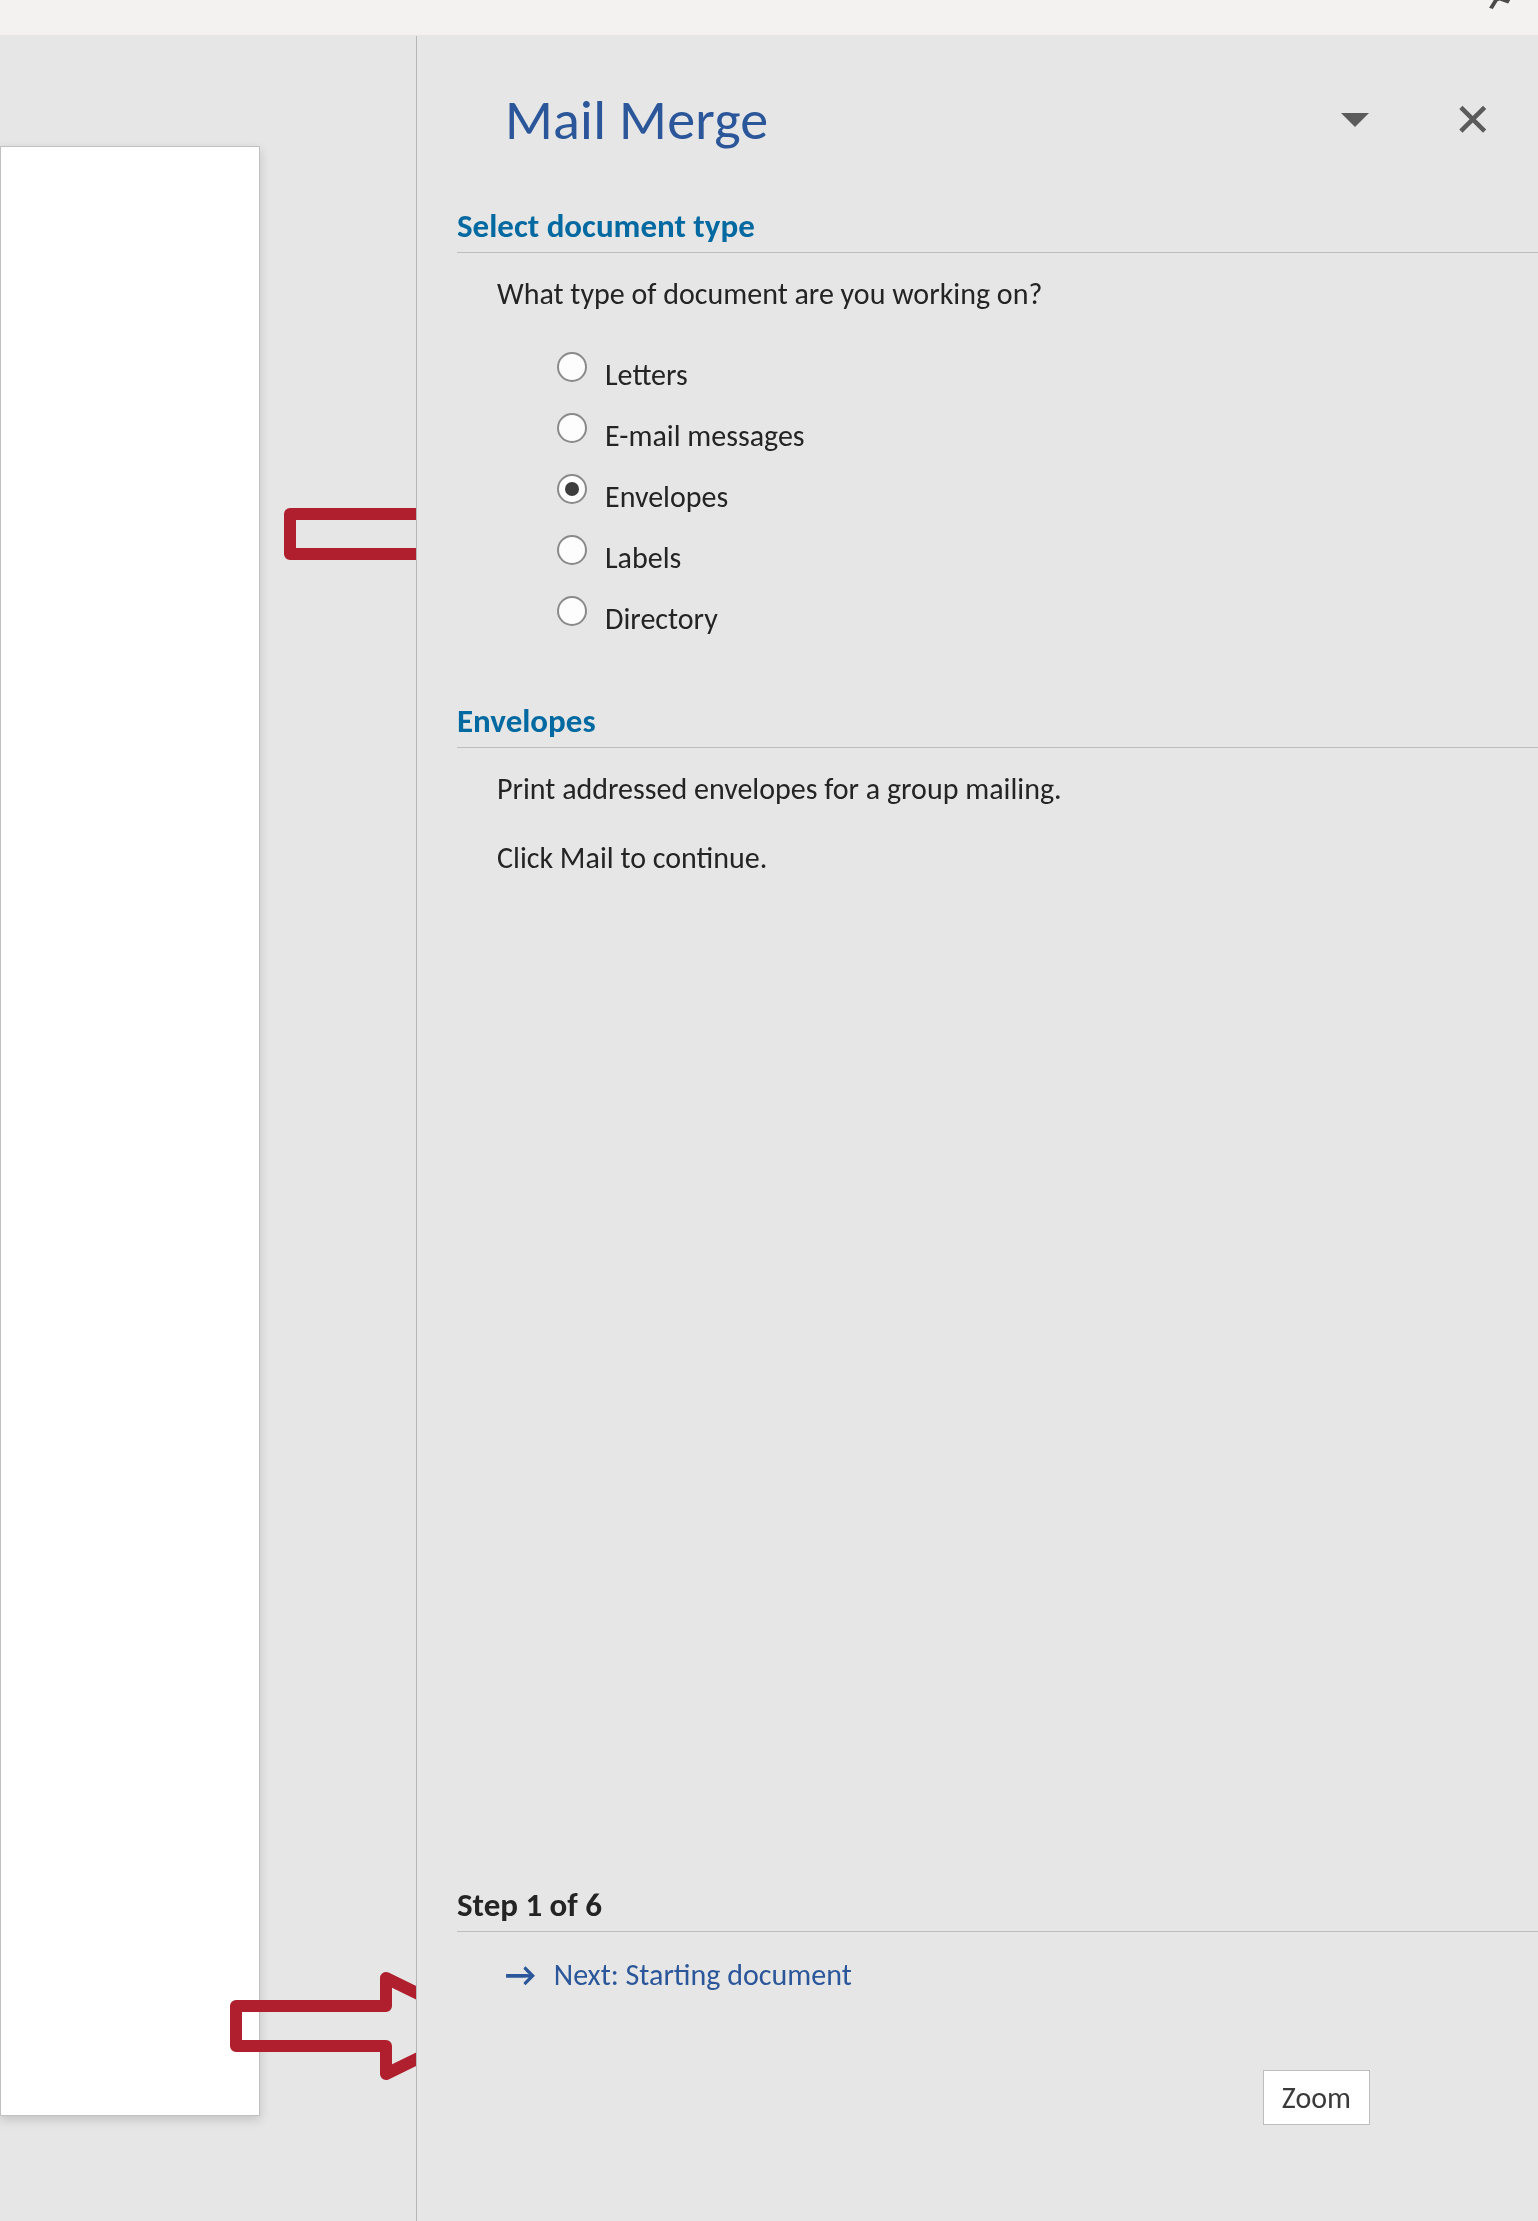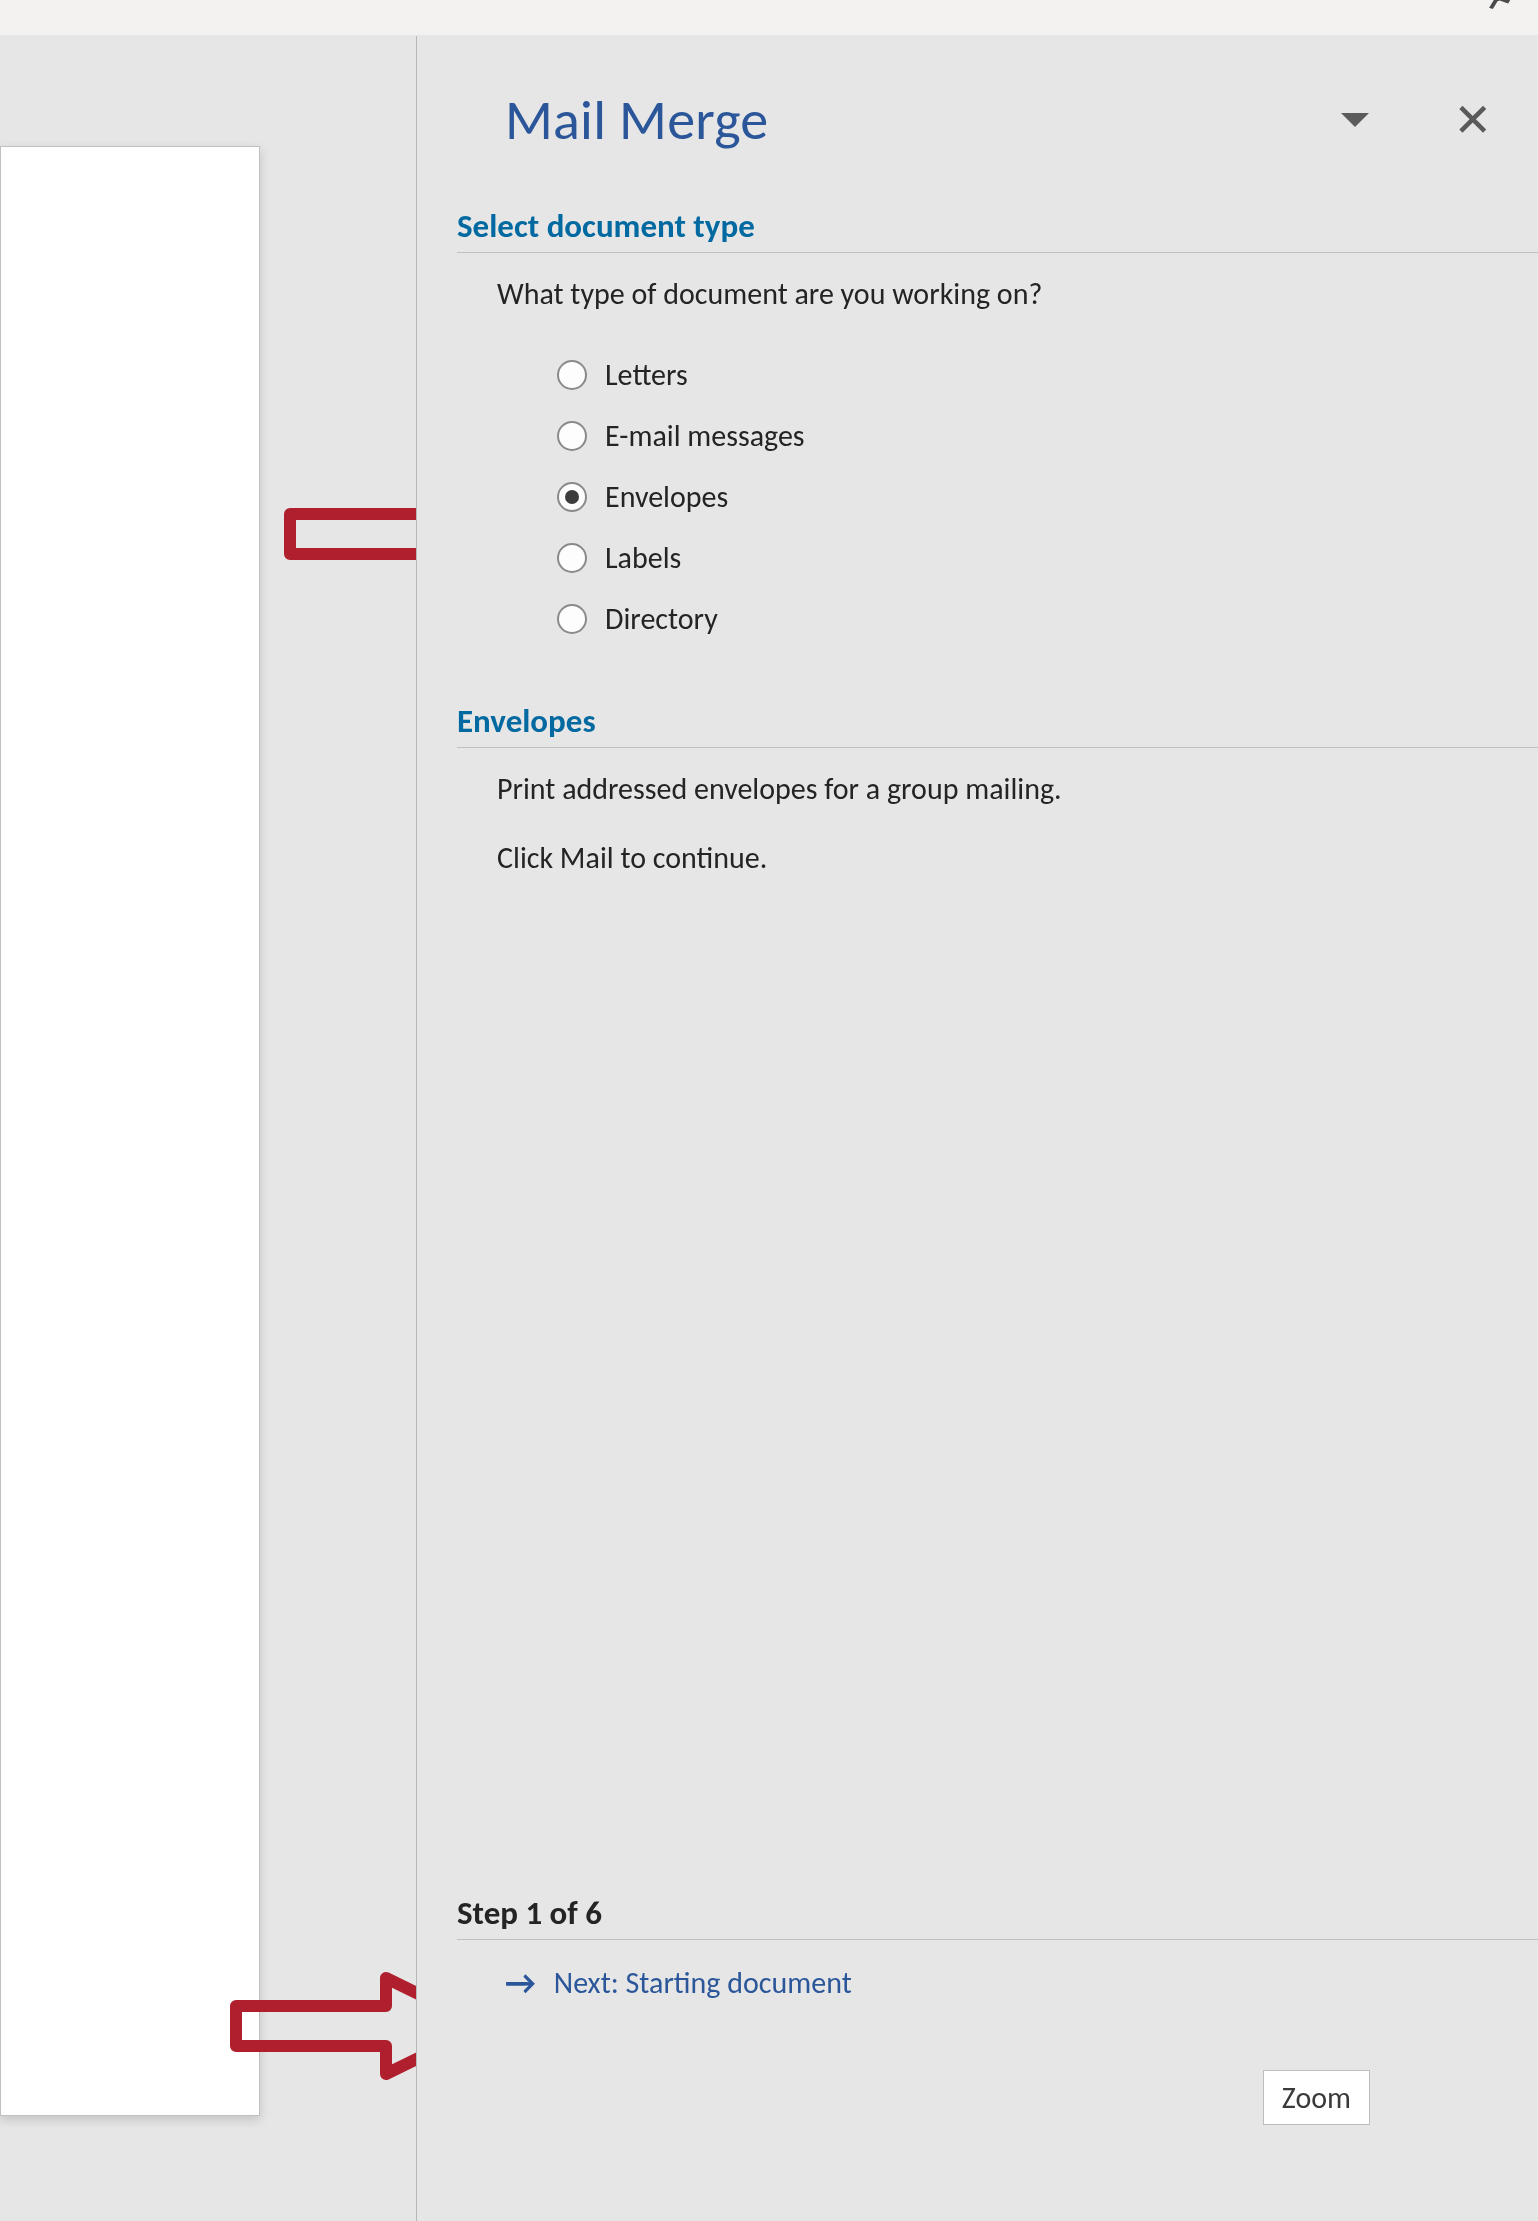--- a/index.html
+++ b/index.html
@@ -94,21 +94,21 @@
     padding: 18px 0 0 40px;
     font-size: 30px;
     color: #242424;
     line-height: 1.5;
   }
   .prompt-text {
     margin-bottom: 28px;
   }
   .radio-row {
     display: flex;
-    align-items: center;
+    align-items: flex-start;
     padding: 8px 0 8px 60px;
     cursor: pointer;
   }
   .radio-outer {
     width: 30px; height: 30px;
     border: 2px solid #8a8a8a;
     border-radius: 50%;
     margin-right: 18px;
     display: flex;
     align-items: center;
@@ -119,21 +119,21 @@
     width: 14px; height: 14px;
     border-radius: 50%;
     background: #3d3d3d;
   }
   .desc-line { margin-bottom: 24px; }
 
   .step-block {
     position: absolute;
     left: 40px;
     right: 0;
-    bottom: 218px;
+    bottom: 226px;
   }
   .step-header {
     font-size: 33px;
     font-weight: 700;
     color: #242424;
     border-bottom: 1px solid #bfbfbf;
     padding-bottom: 6px;
   }
   .next-row {
     display: flex;

